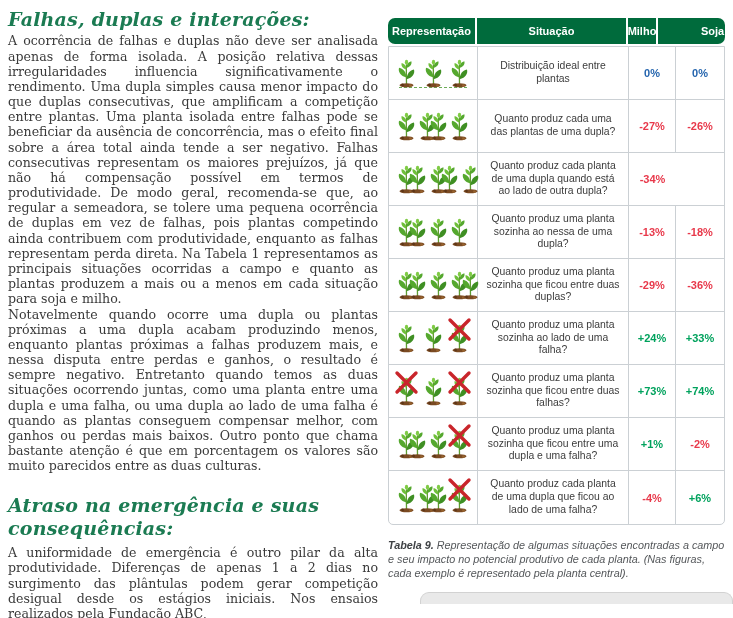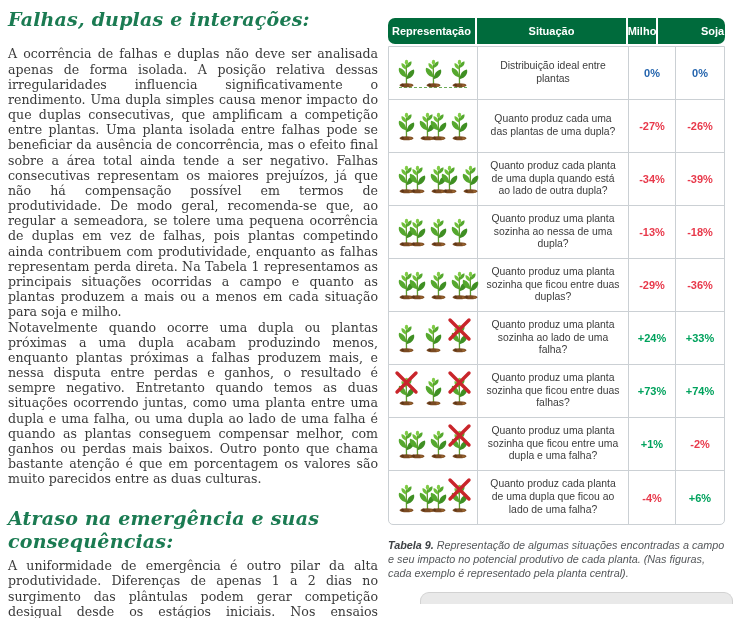--- a/index.html
+++ b/index.html
@@ -7,21 +7,21 @@
   .page {
     position:relative; width:733px; height:618px; background:#fff;
     overflow:hidden; font-family:"Liberation Sans", sans-serif;
   }
 
   
   .left-col { position:absolute; left:8px; top:8px; width:370px; }
   .sec-heading {
     font-family:"DejaVu Serif", serif; font-style:italic; font-weight:600;
     font-size:19px; line-height:1.18; color:var(--heading-color,#1b7b52);
-    margin-bottom:16px; letter-spacing:.2px;
+    margin-bottom:3px; letter-spacing:.2px;
   }
   .sec-heading.second { margin-top:21px; margin-bottom:6px; }
   .body-p {
     font-family:"DejaVu Serif", serif; font-size:12.6px; line-height:1.205;
     color:var(--text-color,#3a3a3a); text-align:justify;
   }
 
   
   .right-col { position:absolute; left:388px; top:18px; width:337px; }
 
@@ -260,21 +260,20 @@
                 <path d="M12 11 C16.5 10 18.5 6.5 17.5 3.5 C13.5 4.5 12.2 7.5 12 11" fill="#55a82e"></path>
                 <ellipse cx="12" cy="4.6" rx="1.9" ry="2.8" fill="#7fcb45"></ellipse>
                 <ellipse cx="12" cy="31" rx="8" ry="2.3" fill="#7a4a22"></ellipse>
                 <circle cx="7.5" cy="30.6" r="1.5" fill="#5d3517"></circle>
                 <circle cx="16.5" cy="31.4" r="1.6" fill="#96622e"></circle>
               </svg>
             </span>
           </div>
           <div class="cell cell-sit">Quanto produz cada planta de uma dupla quando está ao lado de outra dupla?</div>
           <div class="cell cell-val val-red">-34%</div>
-          <div class="cell cell-val last val-red">-39%</div>
         </div>
         <div class="trow">
           <div class="cell cell-rep">
             <span class="cluster dupla">
               <svg class="plant" viewBox="0 0 24 34">
                 <path d="M12 30 C12 24 11.6 16 12 7" stroke="#5f9c30" stroke-width="1.5" fill="none"></path>
                 <path d="M12 22 C5 21 2 15 3.5 11 C9 12 11.5 16.5 12 22" fill="#55a82e"></path>
                 <path d="M12 24 C19 23 22 17 20.5 13 C15 14 12.5 18.5 12 24" fill="#3f8f23"></path>
                 <path d="M12 13 C7.5 12 5.5 8.5 6.5 5.5 C10.5 6.5 11.8 9.5 12 13" fill="#6fbf3a"></path>
                 <path d="M12 11 C16.5 10 18.5 6.5 17.5 3.5 C13.5 4.5 12.2 7.5 12 11" fill="#55a82e"></path>

